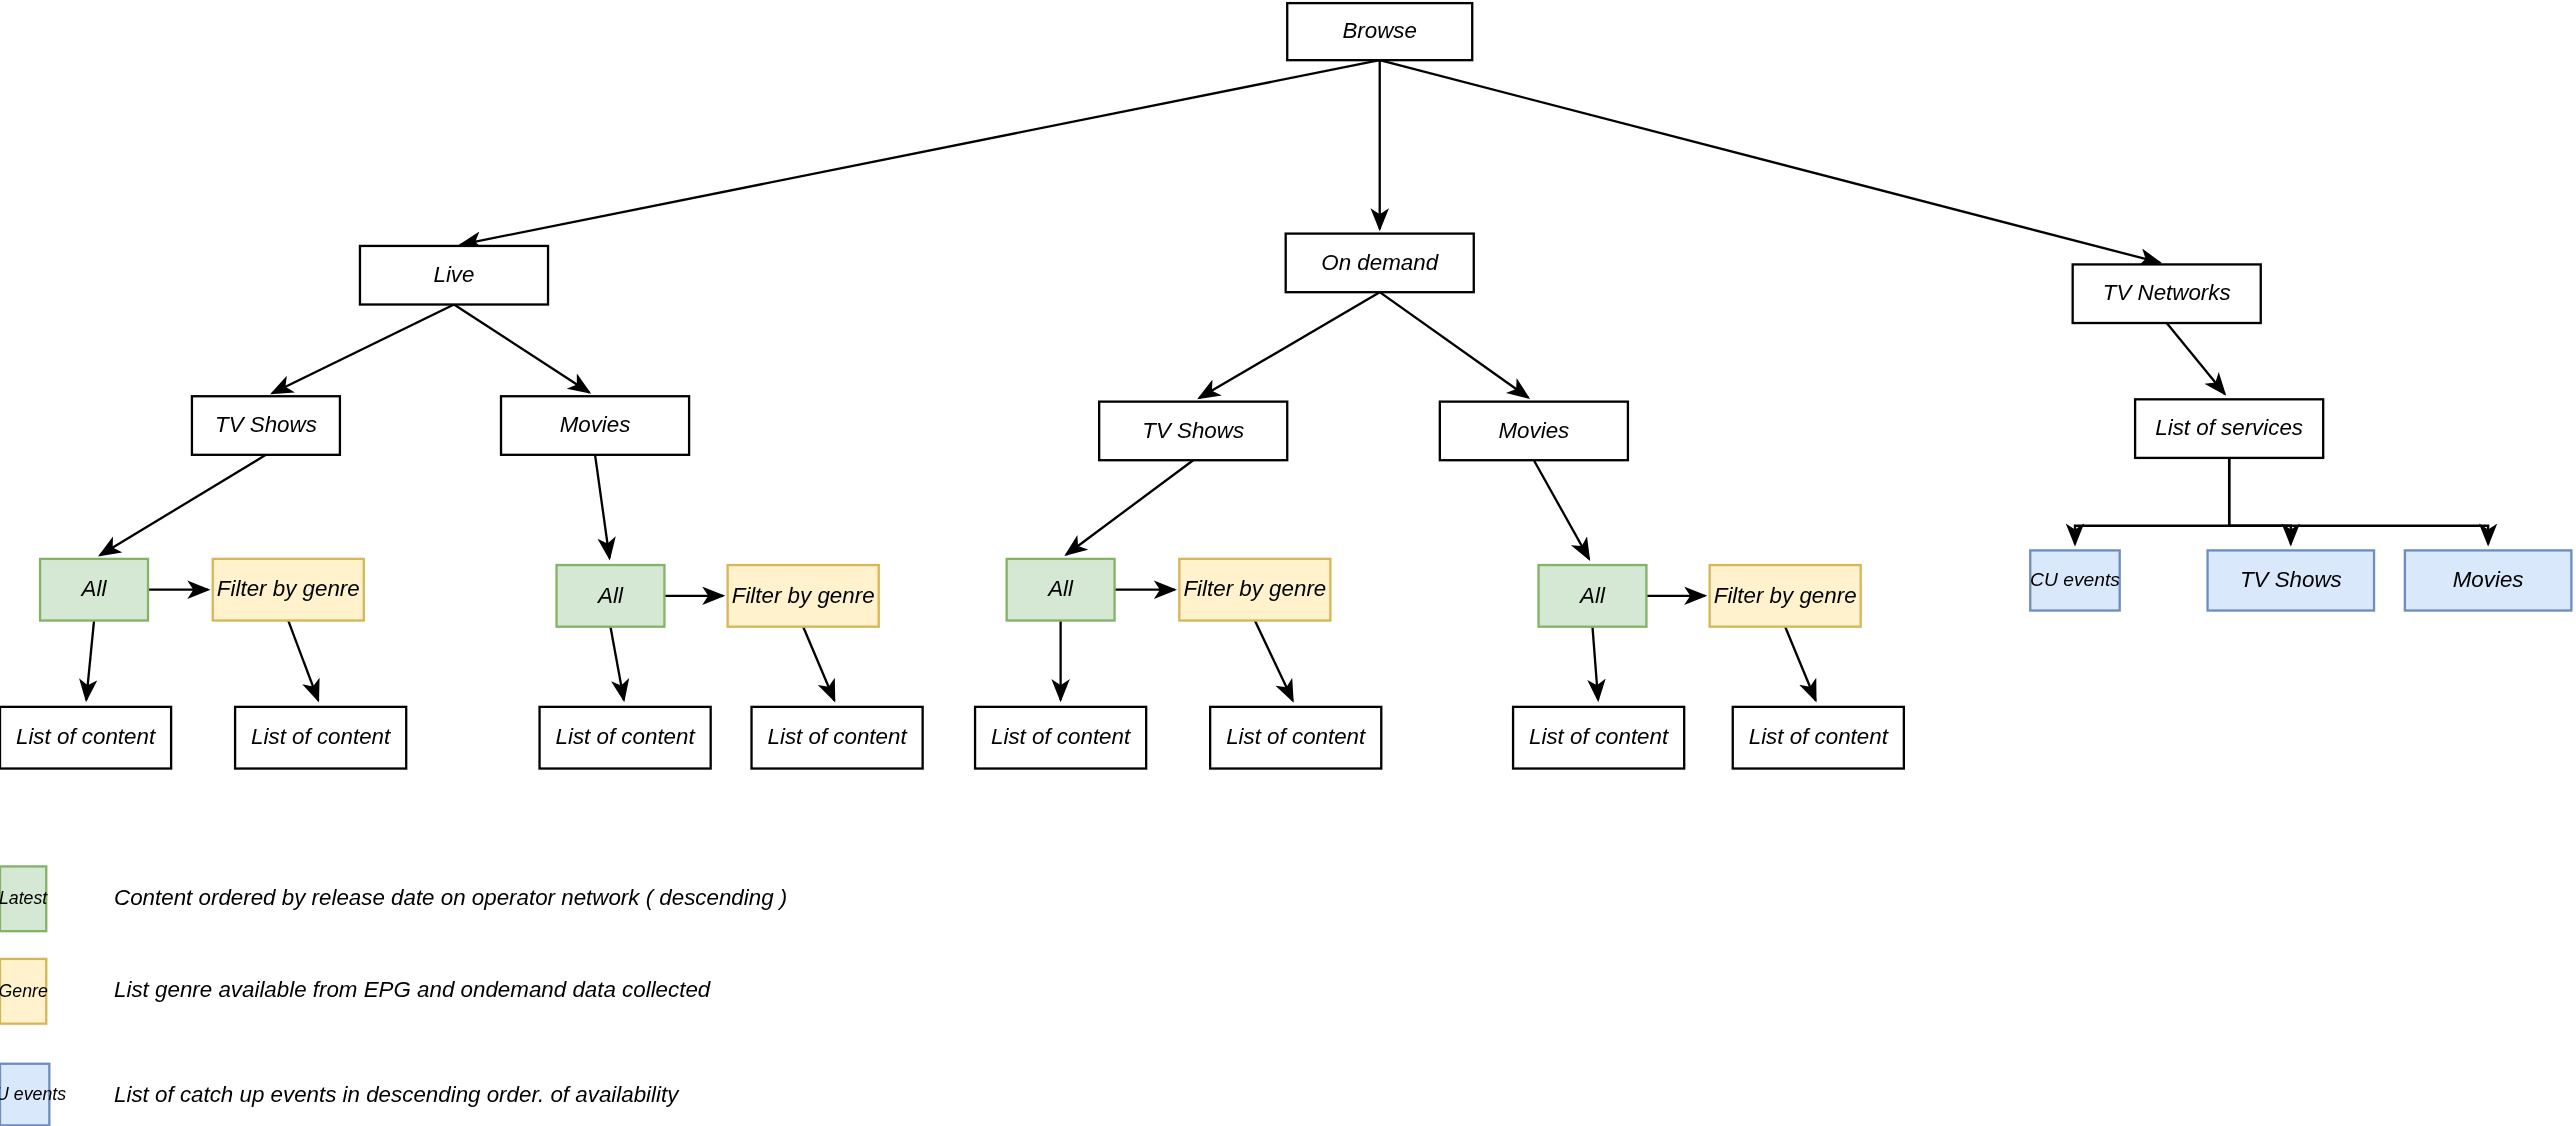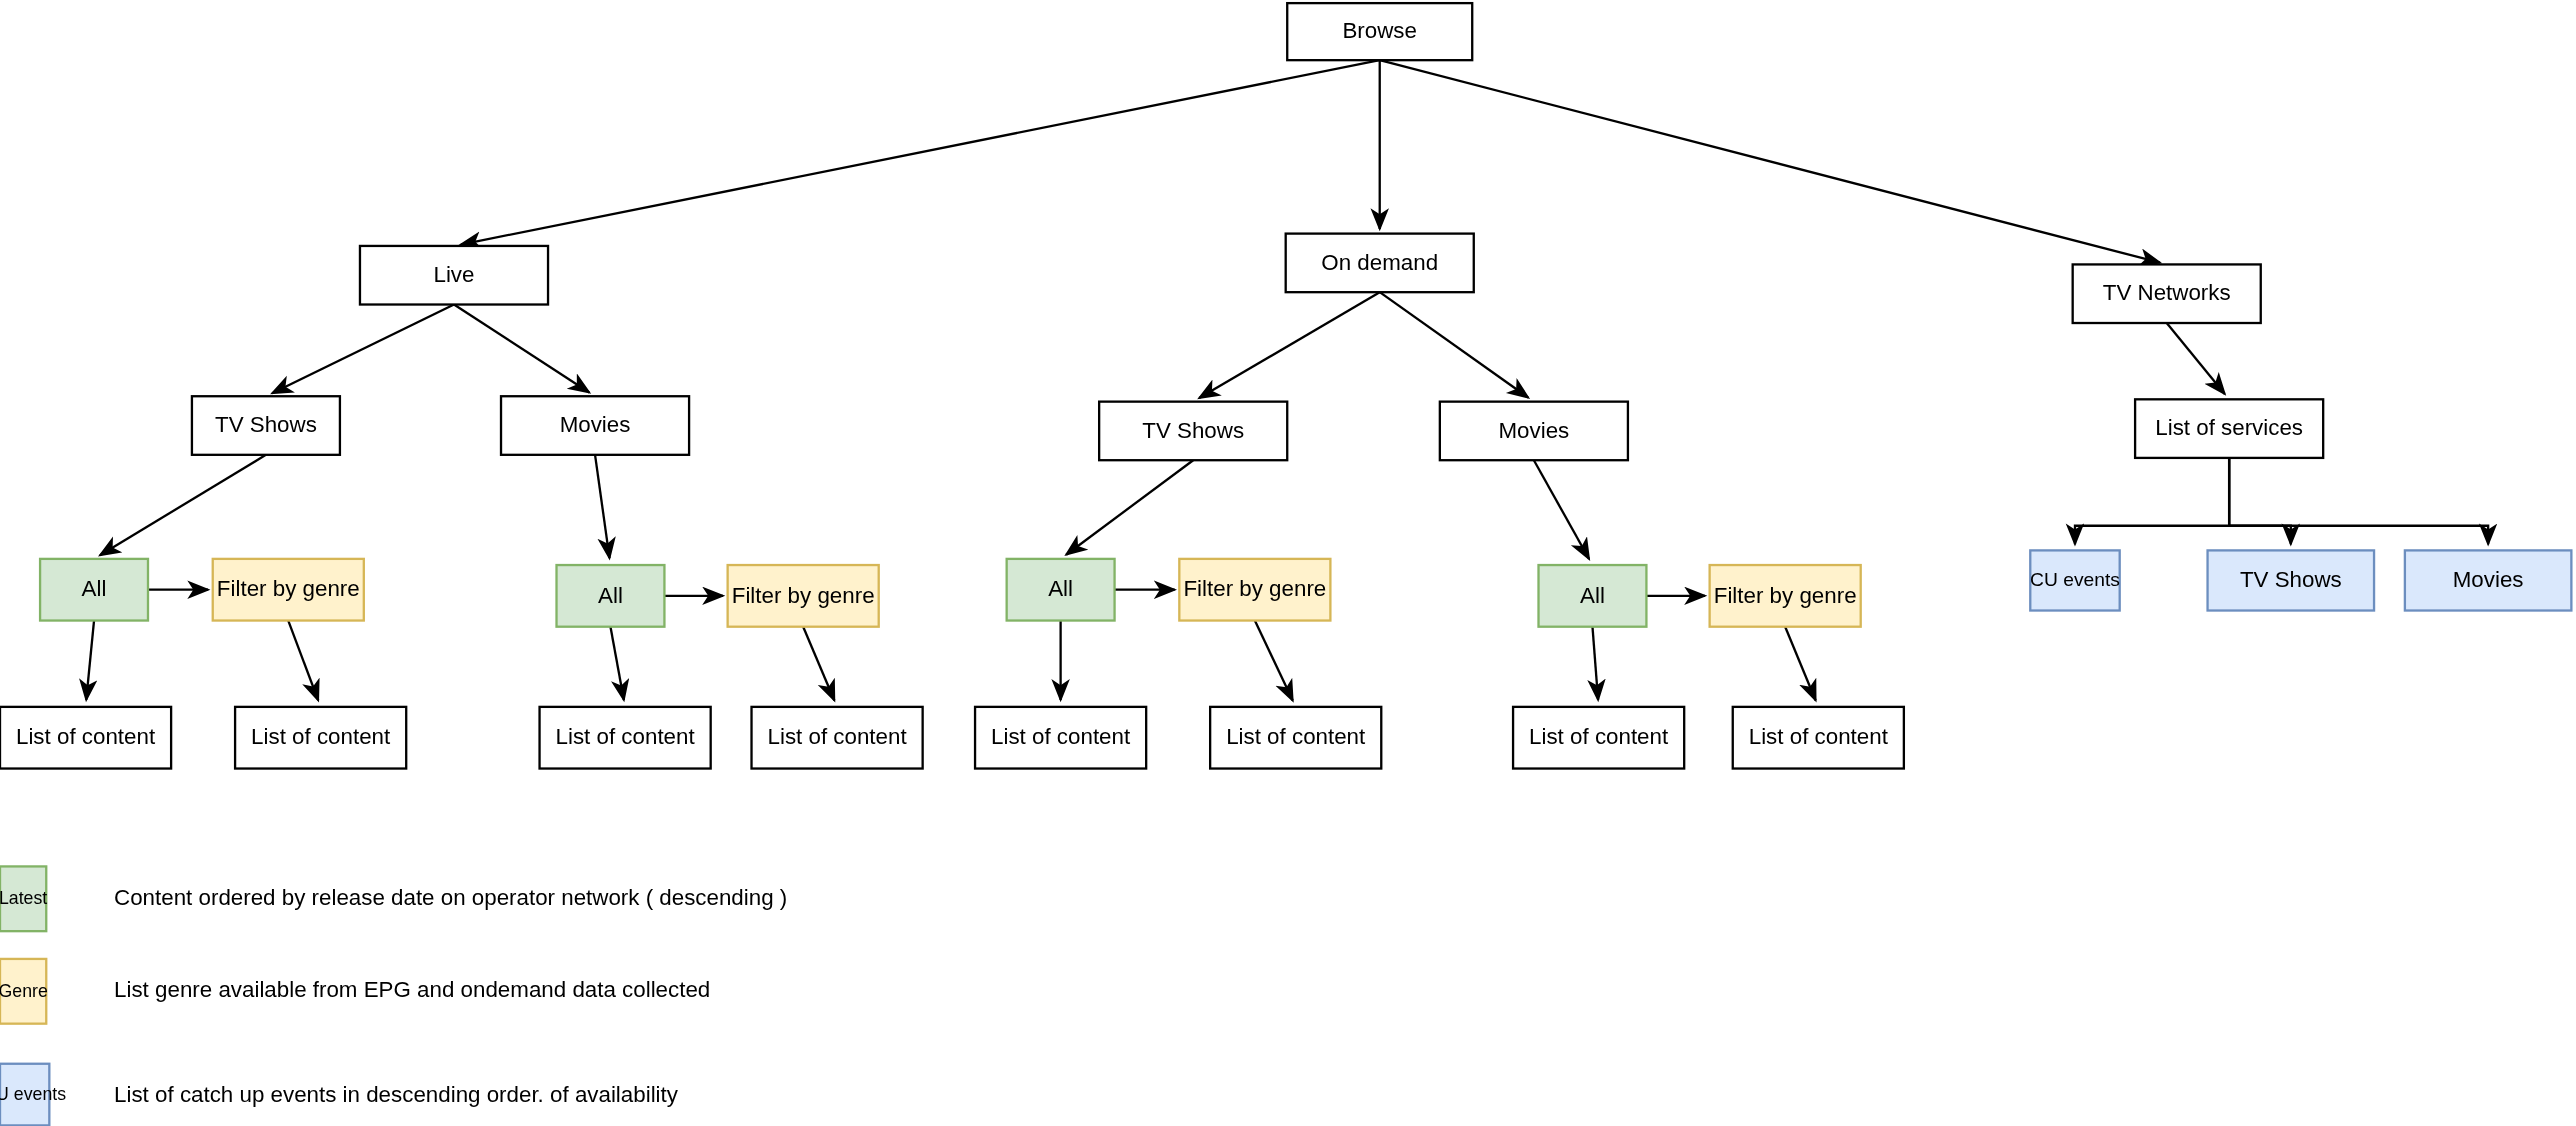--- a/index.html
+++ b/index.html
@@ -10,20 +10,21 @@
   body {
     width: 2576px;
     height: 1127px;
     font-family: "Liberation Sans", sans-serif;
     overflow: hidden;
   }
   #diagram-root {
     position: relative;
     width: 2576px;
     height: 1127px;
+    font-style: italic;
   }
   svg#flow {
     display: block;
     width: 2576px;
     height: 1127px;
   }
   .node-rect {
     stroke: #000000;
     stroke-width: 3;
     fill: #ffffff;

